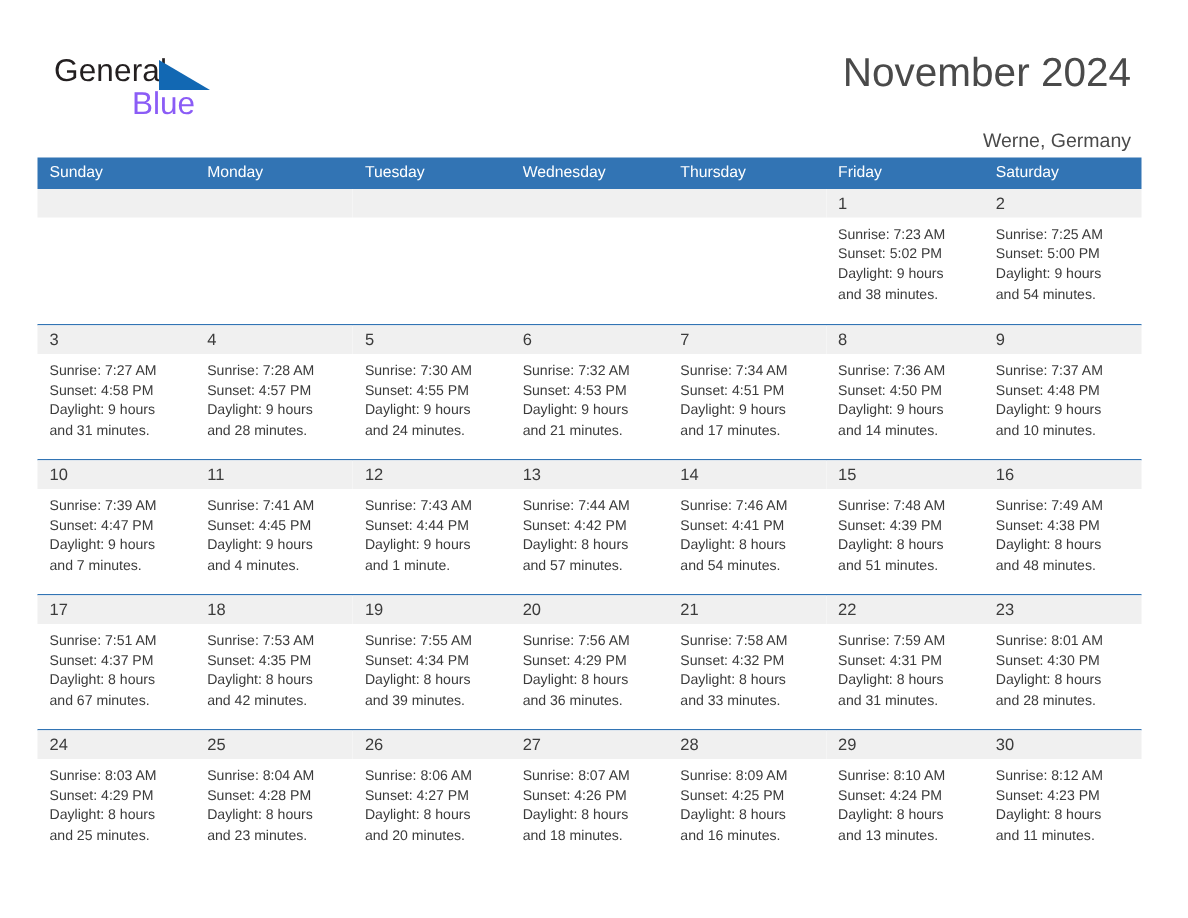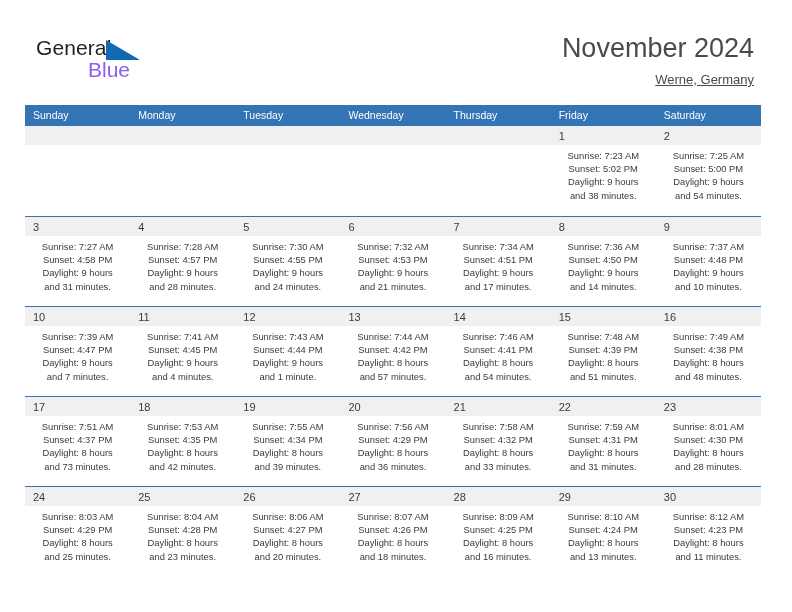--- a/index.html
+++ b/index.html
@@ -69,26 +69,25 @@
     top: 32px;
     text-align: right;
   }
   .cal-title {
     font-size: 27px;
     color: #4a4a4a;
     line-height: 32px;
     white-space: nowrap;
   }
   .cal-subtitle {
-    margin-top: 8px;
+    margin-top: 22px;
     font-size: 13px;
     color: #4a4a4a;
     line-height: 16px;
     white-space: nowrap;
-    text-decoration: underline;
   }
 
   
   .calendar {
     position: absolute;
     left: 25px;
     top: 105px;
     width: 736px;
   }
   .dow-row {
@@ -131,21 +130,20 @@
   .day-num {
     font-size: 11px;
     line-height: 19px;
     color: #3b3b3b;
   }
   .day-info {
     padding: 4px 8px 0 8px;
     font-size: 9.4px;
     line-height: 13.2px;
     color: #3b3b3b;
-    text-align: center;
   }
   .day-info div {
     white-space: nowrap;
   }
   .day.empty .day-num-band { background: #f0f0f0; }
 </style>
 </head>
 <body>
 
 <div class="page">
@@ -338,21 +336,21 @@
             </div>
           </div>
         </div>
         <div class="week">
           <div class="day">
             <div class="day-num-band"><span class="day-num">17</span></div>
             <div class="day-info">
               <div>Sunrise: 7:51 AM</div>
               <div>Sunset: 4:37 PM</div>
               <div>Daylight: 8 hours</div>
-              <div>and 73 minutes.</div>
+              <div>and 67 minutes.</div>
             </div>
           </div>
           <div class="day">
             <div class="day-num-band"><span class="day-num">18</span></div>
             <div class="day-info">
               <div>Sunrise: 7:53 AM</div>
               <div>Sunset: 4:35 PM</div>
               <div>Daylight: 8 hours</div>
               <div>and 42 minutes.</div>
             </div>

